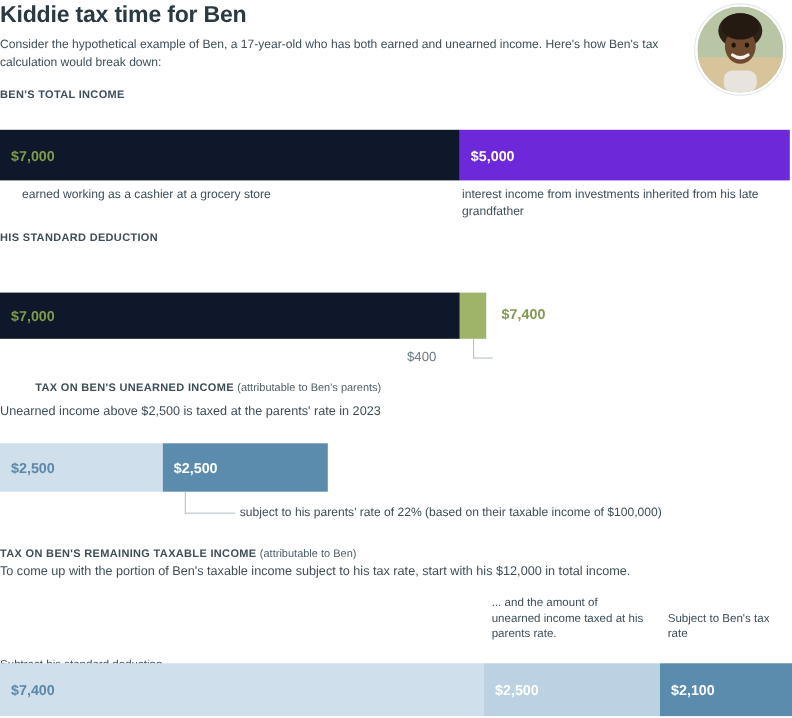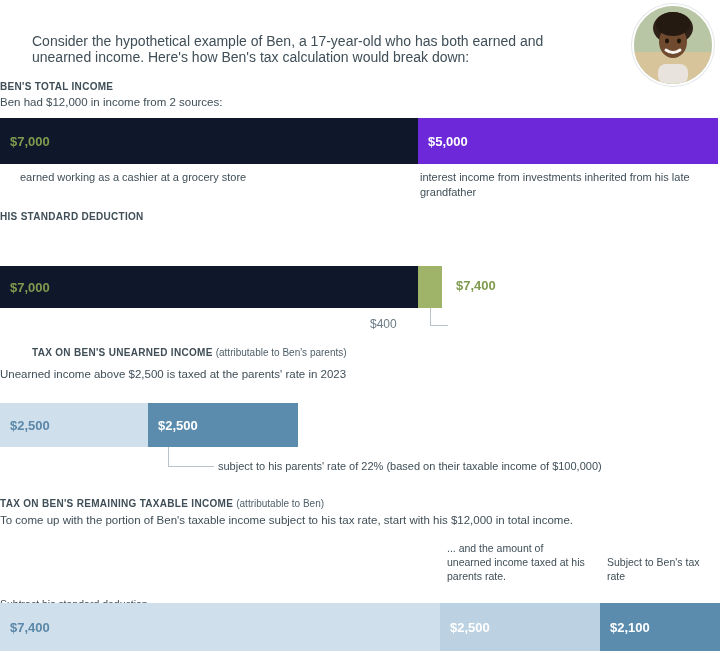--- a/index.html
+++ b/index.html
@@ -20,24 +20,23 @@
     left: 0px; top: 2px;
     font-size: 21px;
     font-weight: bold;
     color: #2b3940;
     letter-spacing: -0.2px;
   }
   .intro {
     position: absolute;
     left: 0px; top: 33px;
     width: 600px;
-    font-size: 14px;
+    font-size: 11px;
     line-height: 16px;
     color: #3f4e57;
-    padding-left: 32px;
   }
 
   .avatar {
     position: absolute;
     right: 6px; top: 4px;
     width: 82px; height: 82px;
     border-radius: 50%;
     overflow: hidden;
     border: 2px solid #ffffff;
     box-shadow: 0 0 0 1px #e3e6e8;
@@ -105,38 +104,38 @@
     position: absolute;
     font-size: 12px;
     color: #6b7a84;
   }
 </style>
 </head>
 <body>
 
 <div class="page">
 
+  <div class="title">Kiddie tax time for Ben</div>
   <div class="intro">Consider the hypothetical example of Ben, a 17-year-old who has both earned and unearned income. Here's how Ben's tax calculation would break down:</div>
 
   <div class="avatar">
     <svg width="78" height="78" viewBox="0 0 78 78">
       <rect x="0" y="0" width="78" height="78" fill="#b9c6a6"></rect>
       <rect x="0" y="46" width="78" height="32" fill="#d8c49a"></rect>
       <ellipse cx="39" cy="22" rx="20" ry="16" fill="#2e2118"></ellipse>
       <ellipse cx="39" cy="36" rx="14" ry="16" fill="#6f4a2f"></ellipse>
       <ellipse cx="39" cy="18" rx="17" ry="12" fill="#241a12"></ellipse>
       <rect x="24" y="58" width="30" height="20" rx="8" fill="#e8e4dd"></rect>
       <ellipse cx="33" cy="35" rx="2" ry="2.4" fill="#1d1309"></ellipse>
       <ellipse cx="45" cy="35" rx="2" ry="2.4" fill="#1d1309"></ellipse>
       <path d="M32 44 q7 5 14 0" stroke="#f7f3ee" stroke-width="3" fill="none" stroke-linecap="round"></path>
     </svg>
   </div>
 
   <div class="sec-label" style="left:0px; top:81px;">BEN'S TOTAL INCOME</div>
-  <div class="sec-note" style="left:0px; top:94px;">Ben had $12,000 in income from 2 sources:</div>
 
   <div class="bar light-green" style="left:0px; top:118px; width:418px; height:46px;">
     <span>$7,000</span>
   </div>
   <div class="bar mid-green" style="left:418px; top:118px; width:300px; height:46px;">
     <span>$5,000</span>
   </div>
 
   <div class="cap" style="left:420px; top:170px; width:290px;">interest income from investments inherited from his late grandfather</div>
   <div class="cap" style="left:20px; top:170px; width:380px;">earned working as a cashier at a grocery store</div>

